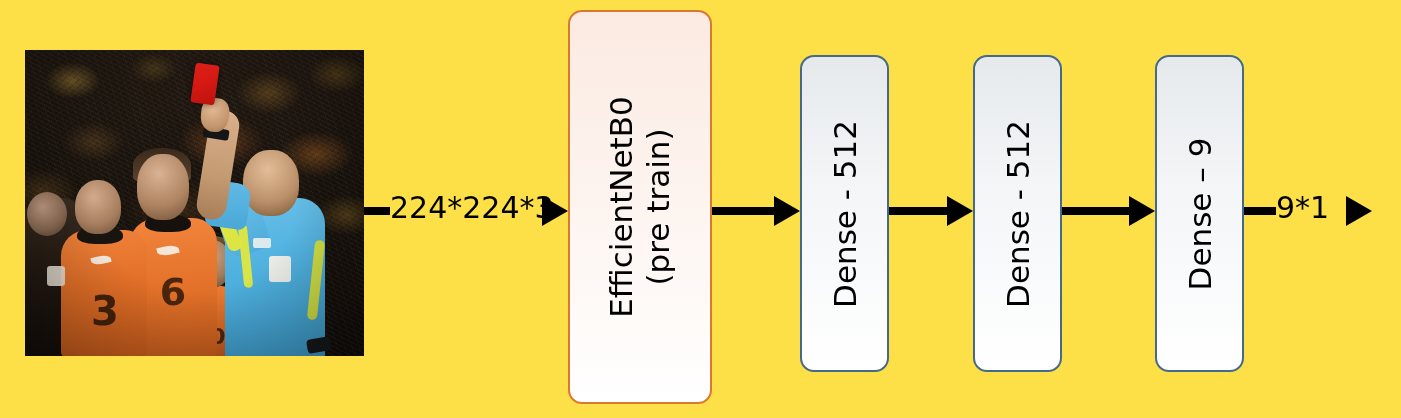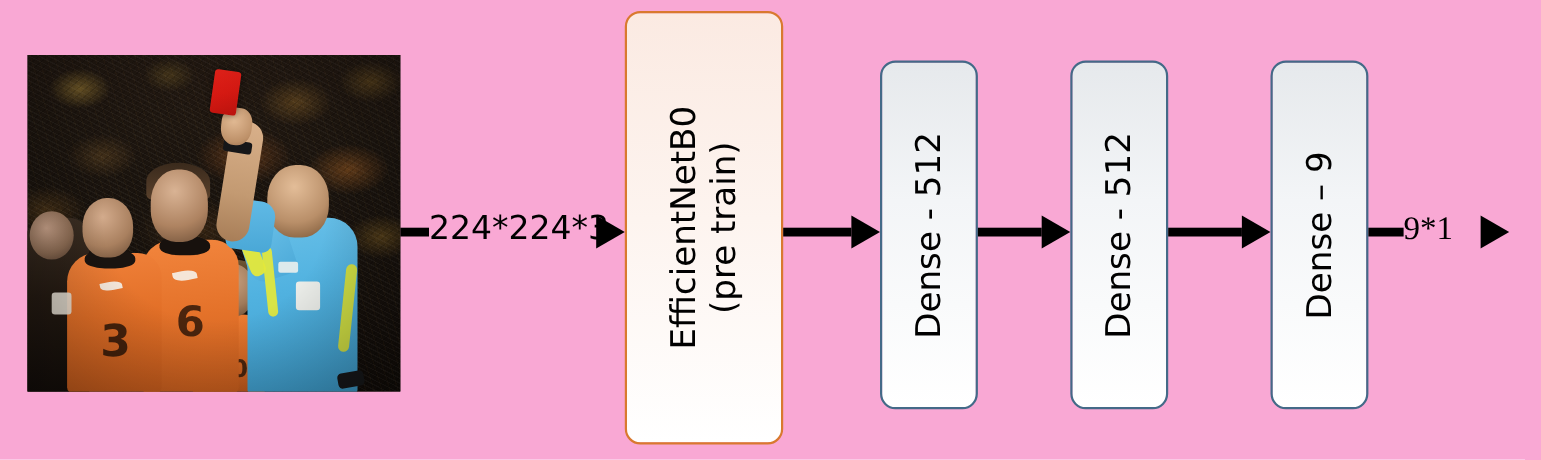--- a/index.html
+++ b/index.html
@@ -7,21 +7,21 @@
     padding: 0;
     background: #ffffff;
   }
   body {
     font-family: "DejaVu Sans", sans-serif;
   }
   #canvas {
     position: relative;
     width: 1401px;
     height: 418px;
-    background: #f9a8d4;
+    background: #fde047;
     overflow: hidden;
   }
 
   
   .photo {
     position: absolute;
     left: 25px;
     top: 50px;
     width: 339px;
     height: 306px;
@@ -376,16 +376,16 @@
     <div class="head" style="left:67px;"></div>
   </div>
 
   <div class="box box-blue box-d3">
     <div class="box-label label-blue">Dense – 9</div>
   </div>
 
   <div class="arrow" style="left:1244px; top:207px; width:128px;">
     <div class="shaft" style="width:32px;"></div>
     <div class="head" style="left:102px;"></div>
-    <div class="arrow-label" style="left:32px; top:-14px;font-family:Liberation Serif, serif;">9*1</div>
+    <div class="arrow-label" style="left:32px; top:-14px;">9*1</div>
   </div>
 
 </div>
 
 </body></html>

